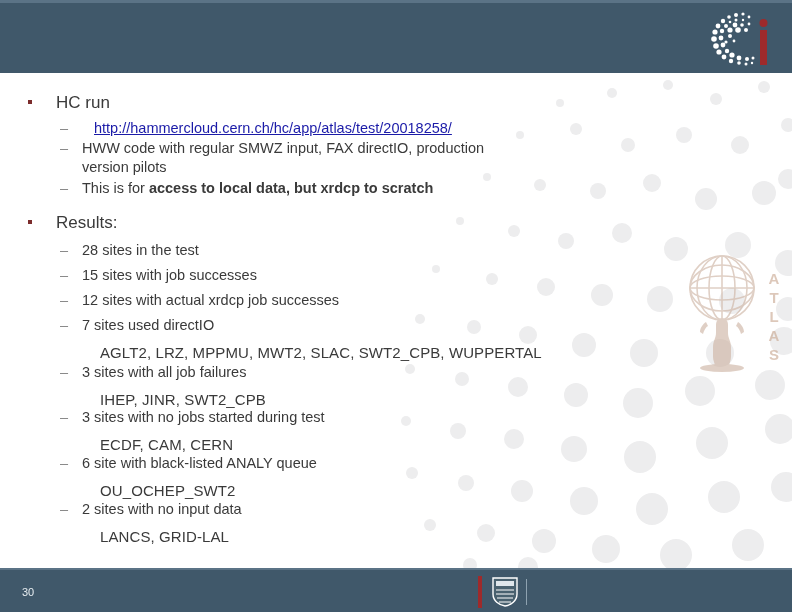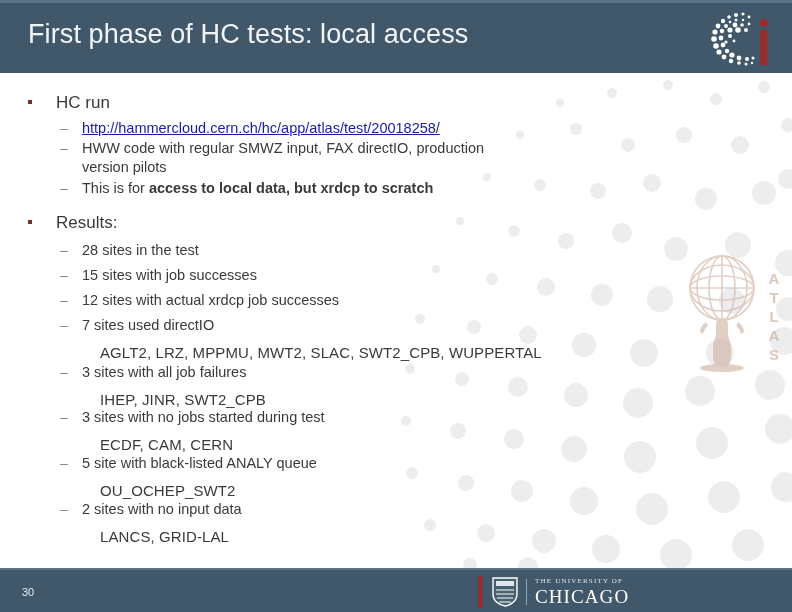--- a/index.html
+++ b/index.html
@@ -113,20 +113,21 @@
     position: absolute;
     color: #3a3a3a;
     font-size: 15px;
     letter-spacing: .1px;
   }
 
   a.link {
     color: #1b1ba8;
     text-decoration: underline;
     font-size: 14.5px;
+    margin-left: 12px;
   }
   .bold { font-weight: bold; text-align: right; }
 
   
   .annotation {
     position: absolute;
     left: 548px; top: 530px;
     background: #ffff00;
     color: #000000;
     font-size: 14px;
@@ -307,21 +308,20 @@
         <text x="98" y="36">A</text>
         <text x="98" y="55">T</text>
         <text x="98" y="74">L</text>
         <text x="98" y="93">A</text>
         <text x="98" y="112">S</text>
       </g>
     </svg>
   </div>
 
   <div class="header">
-    <div class="header-title">First phase of HC tests: local access</div>
     <div class="ci-logo">
       <svg width="72" height="64" viewBox="0 0 72 64" xmlns="http://www.w3.org/2000/svg">
         <g fill="#ffffff">
           <circle cx="30" cy="7" r="2.0"></circle>
             <circle cx="37" cy="6" r="1.6"></circle>
           <circle cx="23" cy="9" r="1.8"></circle>
             <circle cx="43" cy="9" r="1.4"></circle>
           <circle cx="17" cy="13" r="2.2"></circle>
             <circle cx="30" cy="12" r="1.5"></circle>
           <circle cx="37" cy="12" r="1.2"></circle>
@@ -417,21 +417,21 @@
     <div class="l3" style="left:100px; top:318px;">IHEP, JINR, SWT2_CPB</div>
 
     <div class="l2" style="left:60px; top:335px; width:420px;">
       <span class="dash">–</span>
       <span class="l2-text">3 sites with no jobs started during test</span>
     </div>
     <div class="l3" style="left:100px; top:363px;">ECDF, CAM, CERN</div>
 
     <div class="l2" style="left:60px; top:381px; width:420px;">
       <span class="dash">–</span>
-      <span class="l2-text">5 site with black-listed ANALY queue</span>
+      <span class="l2-text">6 site with black-listed ANALY queue</span>
     </div>
     <div class="l3" style="left:100px; top:409px;">OU_OCHEP_SWT2</div>
 
     <div class="l2" style="left:60px; top:427px; width:420px;">
       <span class="dash">–</span>
       <span class="l2-text">2 sites with no input data</span>
     </div>
     <div class="l3" style="left:100px; top:455px;">LANCS, GRID-LAL</div>
 
   </div>
@@ -448,21 +448,17 @@
           <path d="M4 4 L22 4 L22 9 L4 9 Z" fill="#dfe6eb"></path>
           <g stroke="#ffffff" stroke-width="1" fill="none">
             <line x1="4" y1="13" x2="22" y2="13"></line>
             <line x1="4" y1="17" x2="22" y2="17"></line>
             <line x1="5" y1="21" x2="21" y2="21"></line>
             <line x1="7" y1="25" x2="19" y2="25"></line>
           </g>
         </svg>
       </div>
       <div class="uc-div"></div>
-      <div class="uc-words">
-        <span class="small">THE UNIVERSITY OF</span>
-        <span class="big">CHICAGO</span>
-      </div>
     </div>
 
   </div>
 
 </div>
 
 </body></html>

